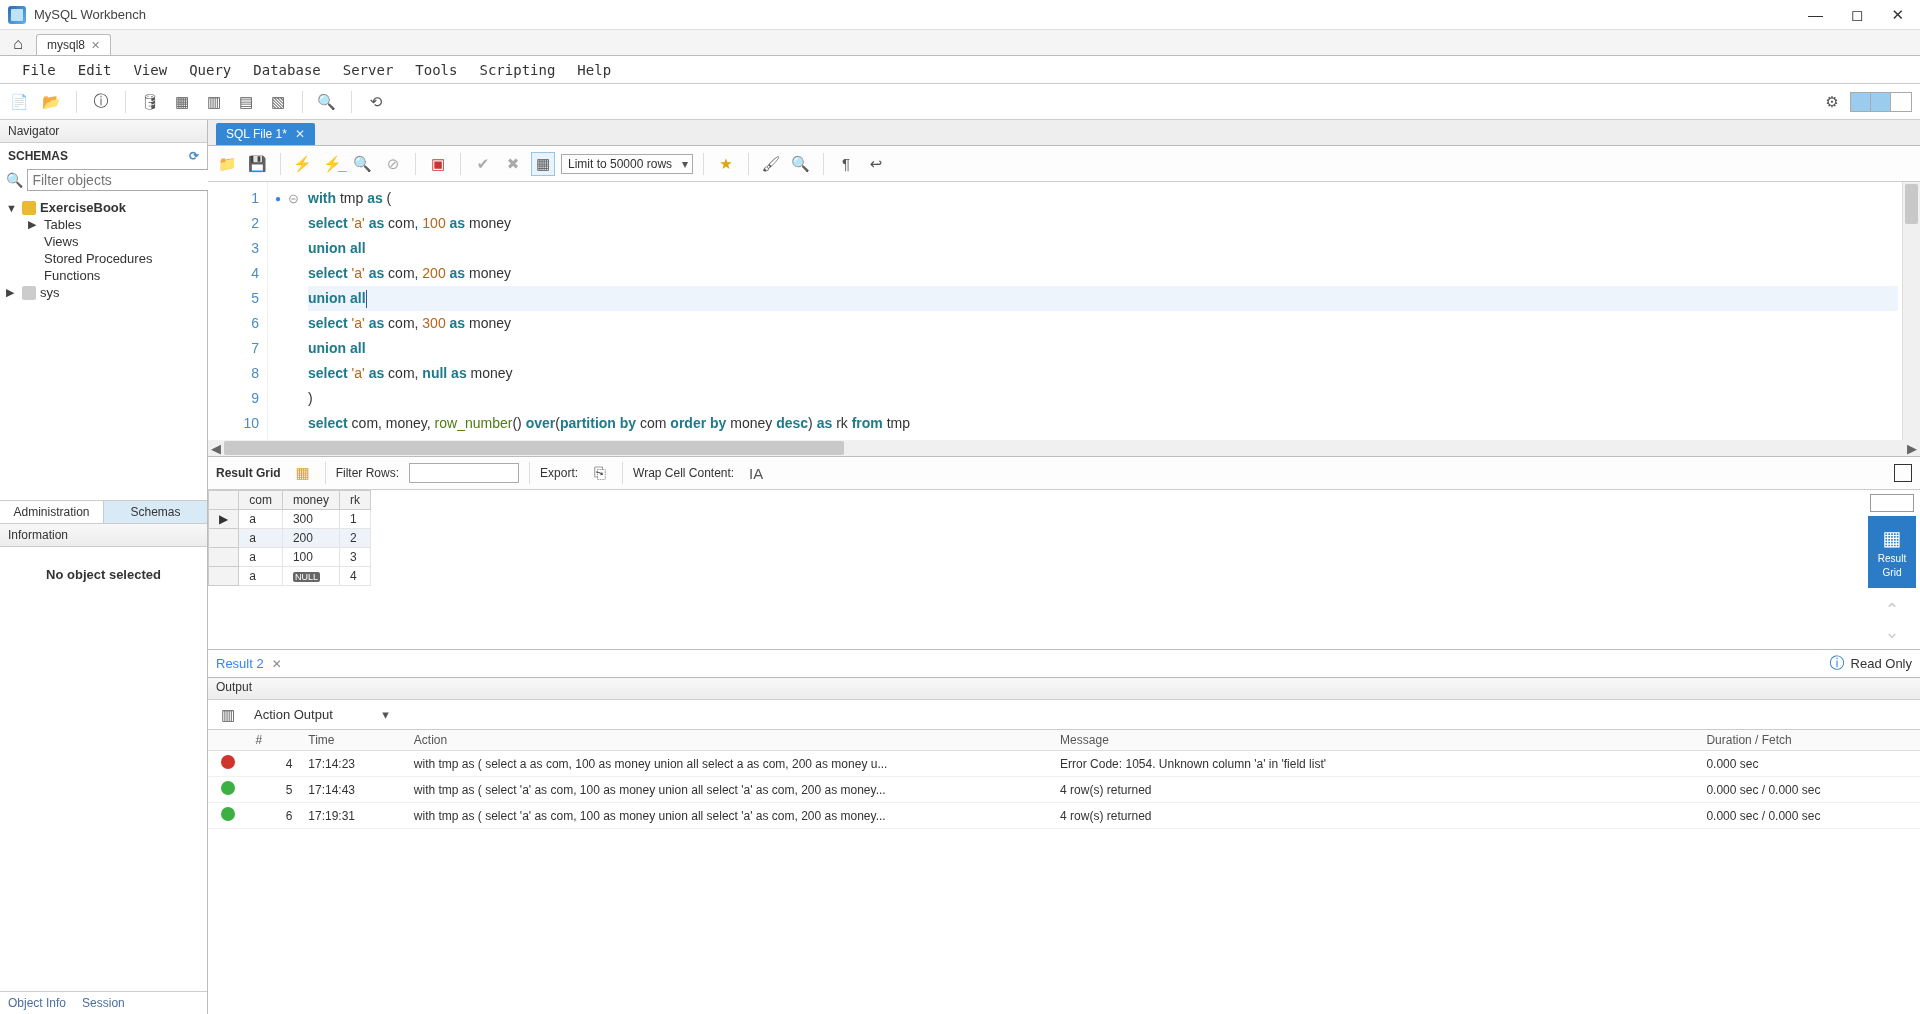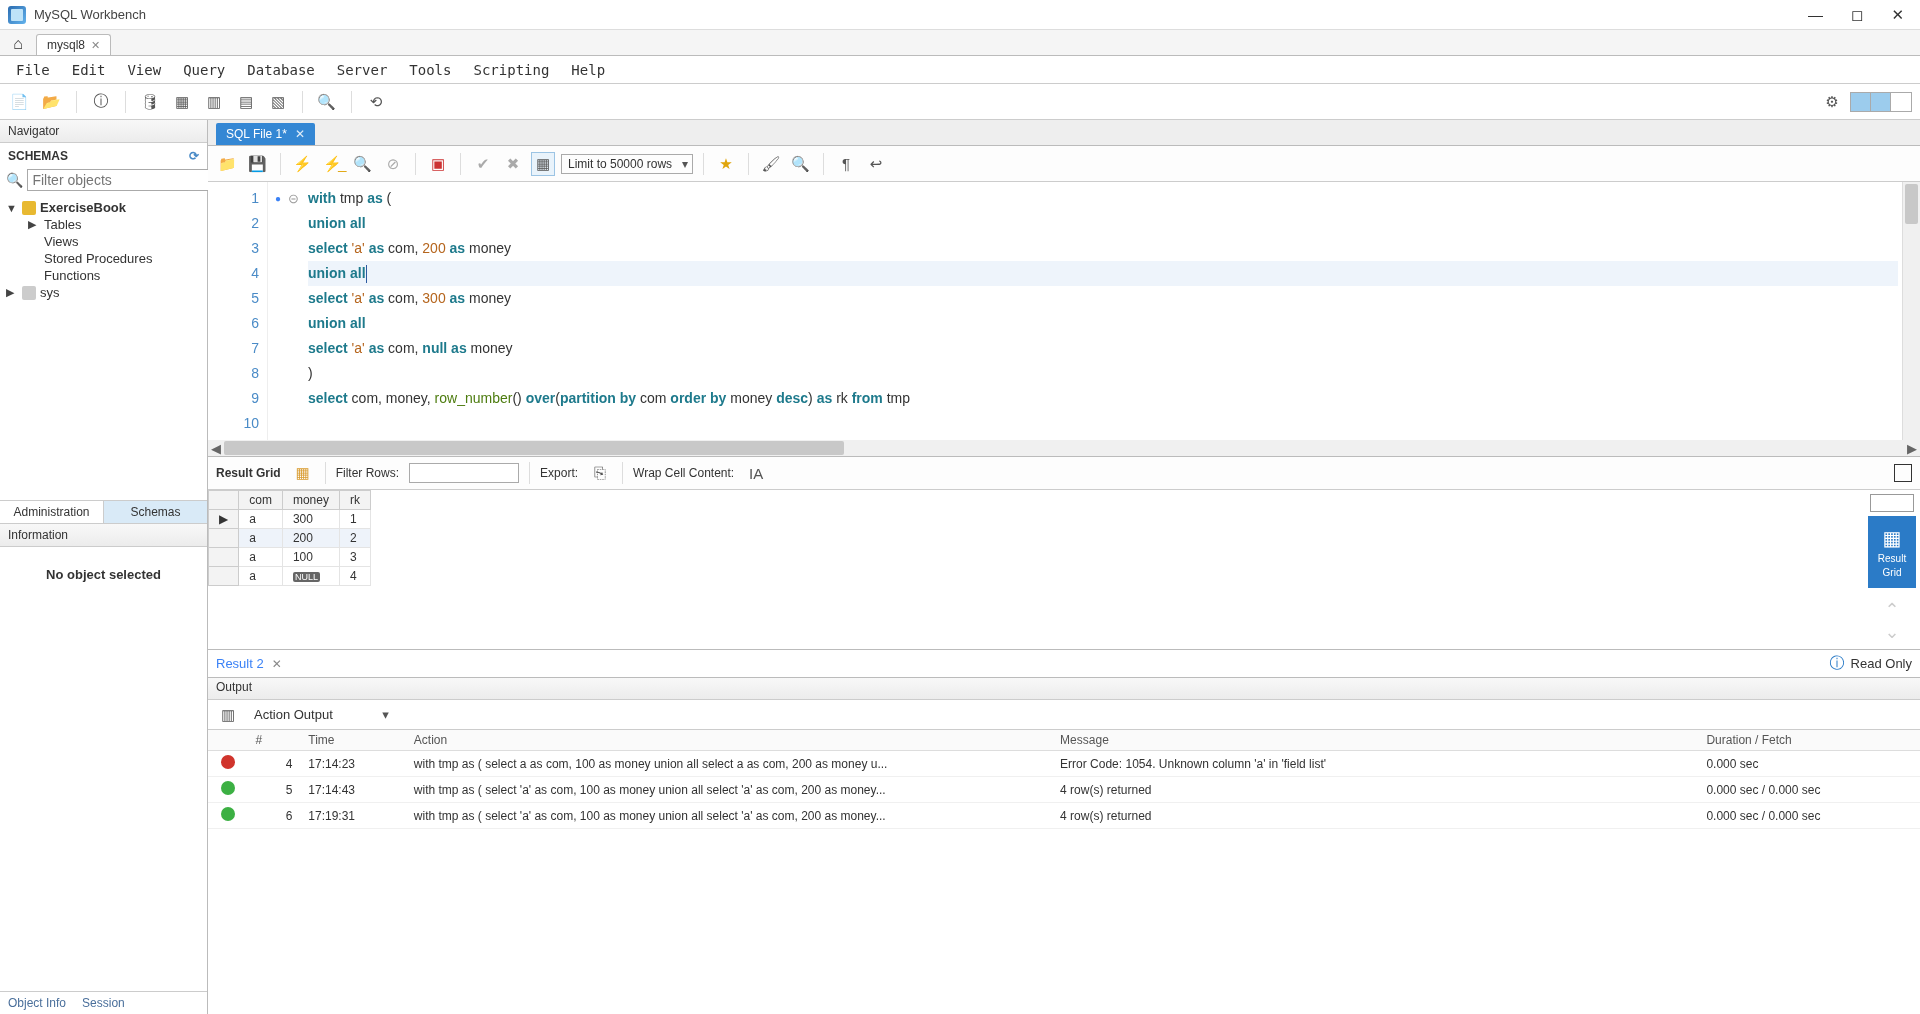--- a/index.html
+++ b/index.html
@@ -10,21 +10,21 @@
 .titlebar .app-icon:before{content:"";position:absolute;inset:3px;background:#bee3f8;border-radius:1px;}
 .titlebar .title { font-size: 13px; color:#444; }
 .titlebar .win-controls { margin-left:auto; display:flex; gap:28px; padding-right:8px;}
 .titlebar .win-controls span { font-size:15px; cursor:pointer; color:#333;}
 
 .tabstrip { height: 26px; display:flex; align-items:flex-end; padding-left:6px; border-bottom:1px solid #bbb; background:#f5f5f5;}
 .home-icon { width:24px; height:22px; display:flex; align-items:center; justify-content:center; font-size:16px; color:#333; cursor:pointer;}
 .conn-tab { background:#fff; border:1px solid #bbb; border-bottom:none; padding:3px 10px 3px 10px; font-size:12px; display:flex; align-items:center; gap:6px; margin-left:6px; border-radius:3px 3px 0 0;}
 .conn-tab .close-x{font-size:11px;color:#888;cursor:pointer;}
 
-.menubar { height: 28px; display:flex; align-items:center; padding:0 6px; gap:2px; border-bottom:1px solid #ccc; background:#fff;}
+.menubar { height: 28px; display:flex; align-items:center; padding:0 12px; gap:2px; border-bottom:1px solid #ccc; background:#fff;}
 .menubar span { padding:4px 10px; font-size:14px; font-family:Consolas,monospace; cursor:pointer;}
 
 .main-toolbar { height:36px; display:flex; align-items:center; padding:0 8px; gap:8px; border-bottom:1px solid #ccc; background:#fff;}
 .tb-icon { width:24px; height:24px; display:flex; align-items:center; justify-content:center; border:1px solid transparent; cursor:pointer; font-size:15px; color:#555;}
 .tb-sep{width:1px;height:22px;background:#ddd;margin:0 4px;}
 .main-toolbar .right{margin-left:auto;display:flex;align-items:center;gap:6px;}
 .panel-toggle{display:flex;border:1px solid #aaa;}
 .panel-toggle span{width:20px;height:18px;display:block;border-right:1px solid #aaa;cursor:pointer;}
 .panel-toggle span:last-child{border-right:none;}
 .panel-toggle .active{background:#9ccced;}
@@ -284,20 +284,21 @@
           <div>4</div>
           <div>5</div>
         <div>6</div>
           <div>7</div>
           <div>8</div>
           <div>9</div>
           <div>10</div>
       </div>
       <div class="code">
         <div class="code-line"><span class="kw">with</span> tmp <span class="kw">as</span> (</div>
+        <div class="code-line"><span class="kw">select</span> <span class="str">'a'</span> <span class="kw">as</span> com, <span class="num">100</span> <span class="kw">as</span> money</div>
         <div class="code-line"><span class="kw">union all</span></div>
         <div class="code-line"><span class="kw">select</span> <span class="str">'a'</span> <span class="kw">as</span> com, <span class="num">200</span> <span class="kw">as</span> money</div>
         <div class="code-line hl"><span class="kw">union all</span><span class="cursor"></span></div>
         <div class="code-line"><span class="kw">select</span> <span class="str">'a'</span> <span class="kw">as</span> com, <span class="num">300</span> <span class="kw">as</span> money</div>
         <div class="code-line"><span class="kw">union all</span></div>
         <div class="code-line"><span class="kw">select</span> <span class="str">'a'</span> <span class="kw">as</span> com, <span class="nullkw">null</span> <span class="kw">as</span> money</div>
         <div class="code-line">)</div>
         <div class="code-line"><span class="kw">select</span> com, money, <span class="fn">row_number</span>() <span class="kw">over</span>(<span class="kw">partition by</span> com <span class="kw">order by</span> money <span class="kw">desc</span>) <span class="kw">as</span> rk <span class="kw">from</span> tmp</div>
       </div>
       <div class="vscroll">

